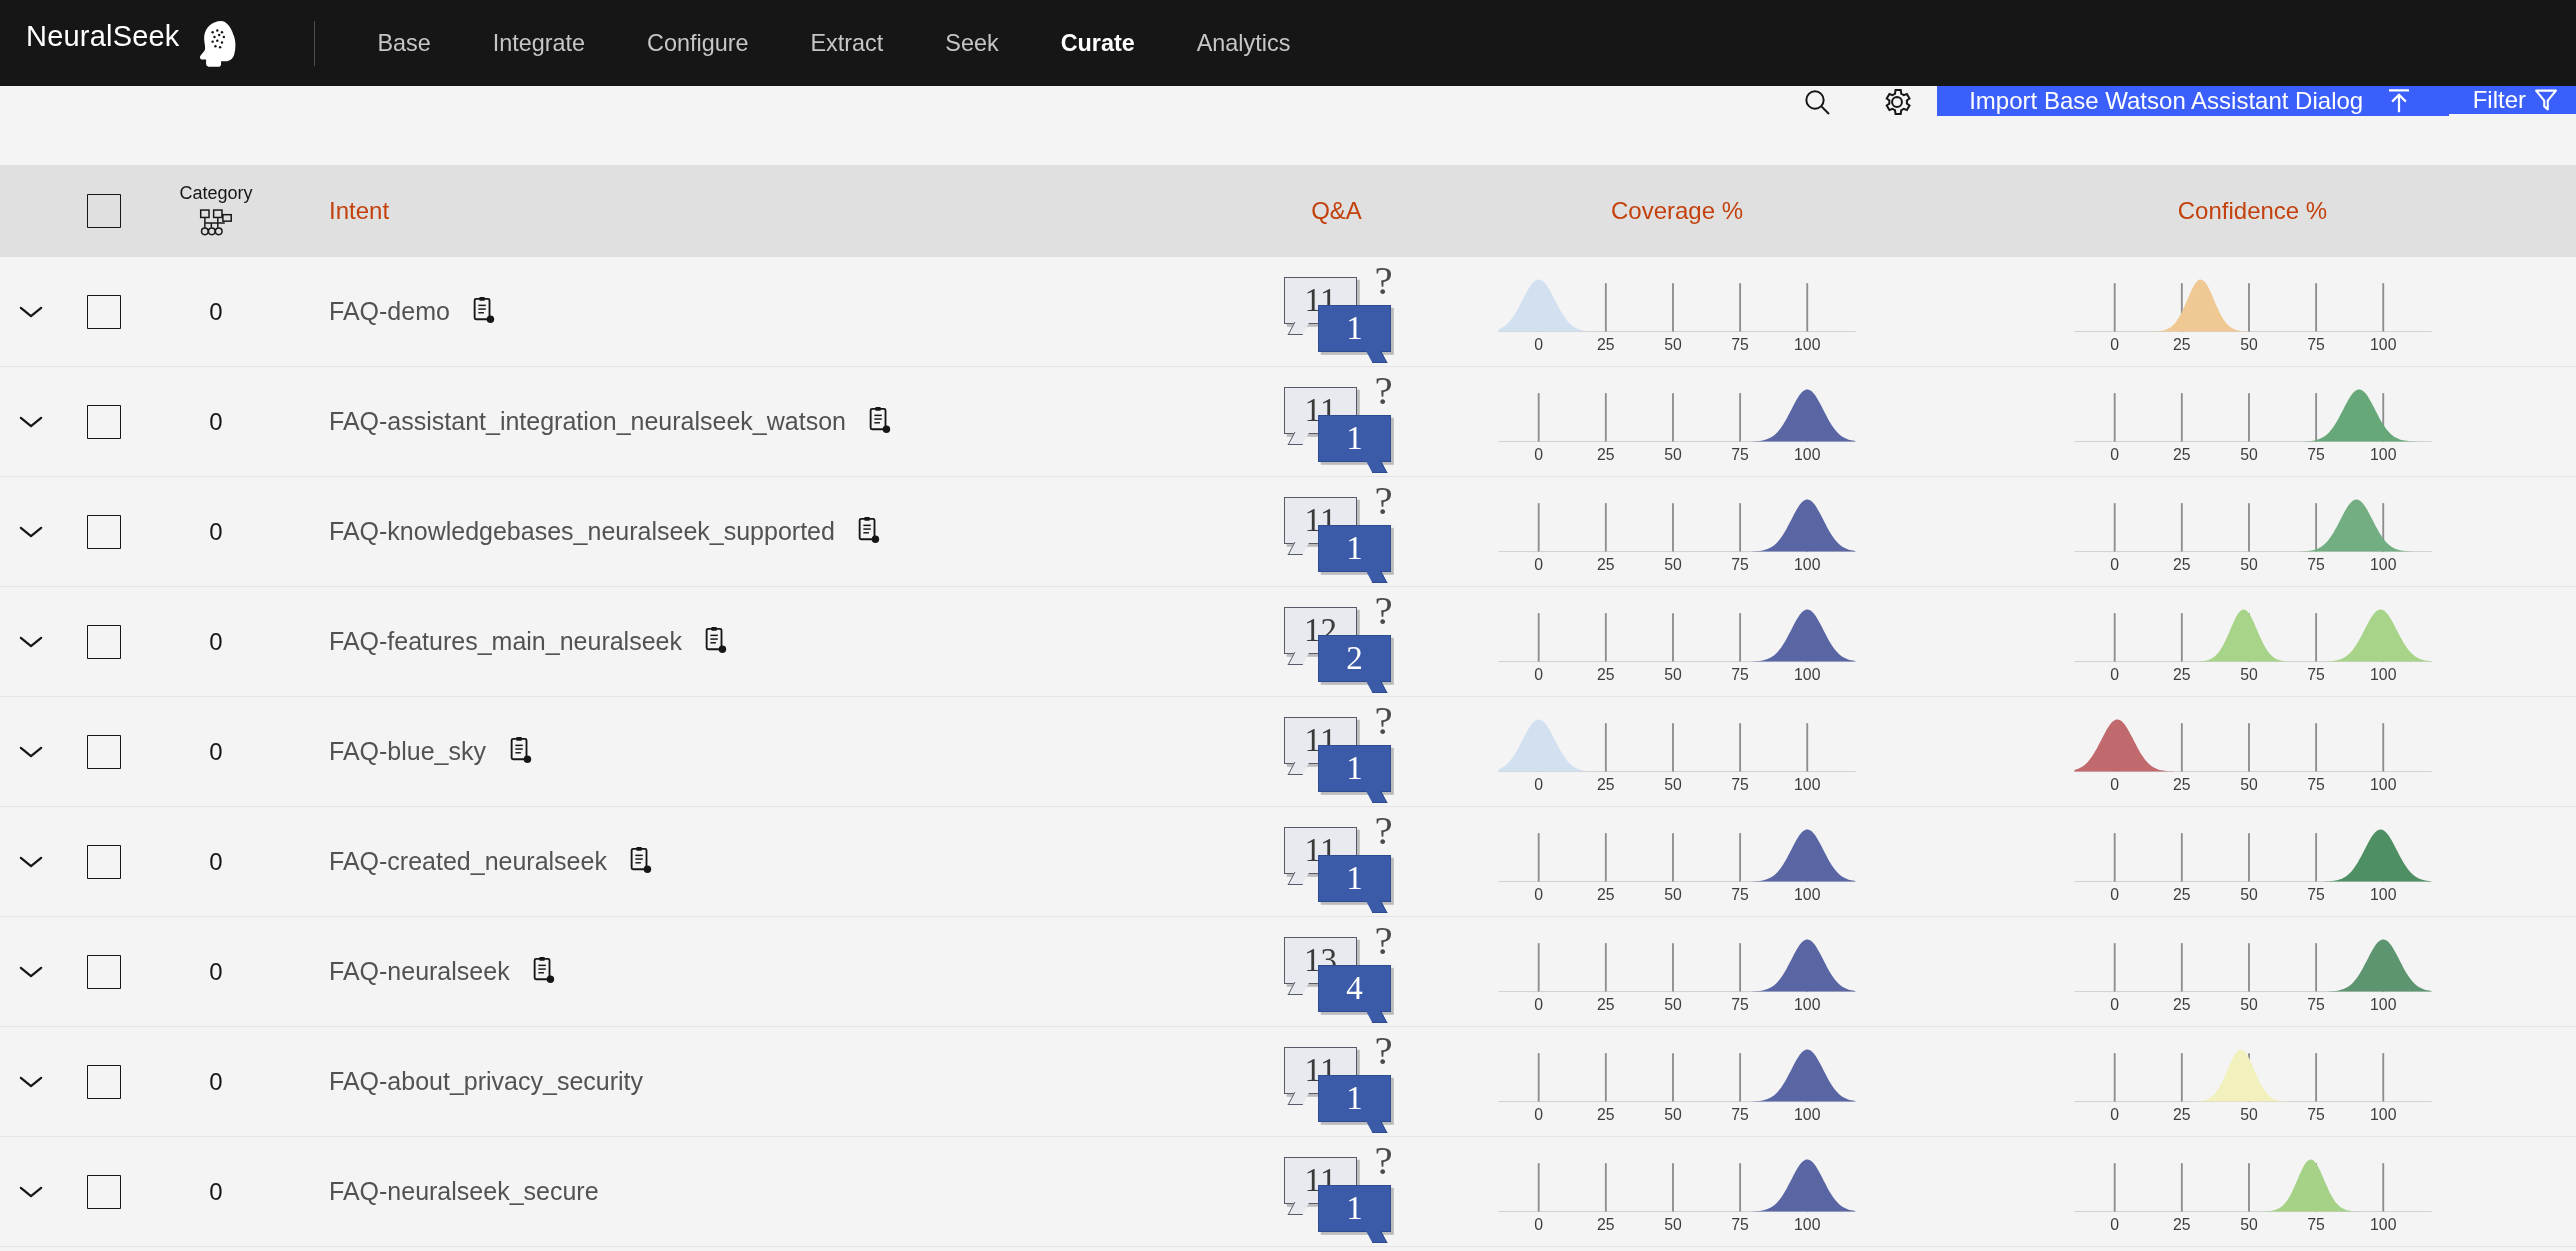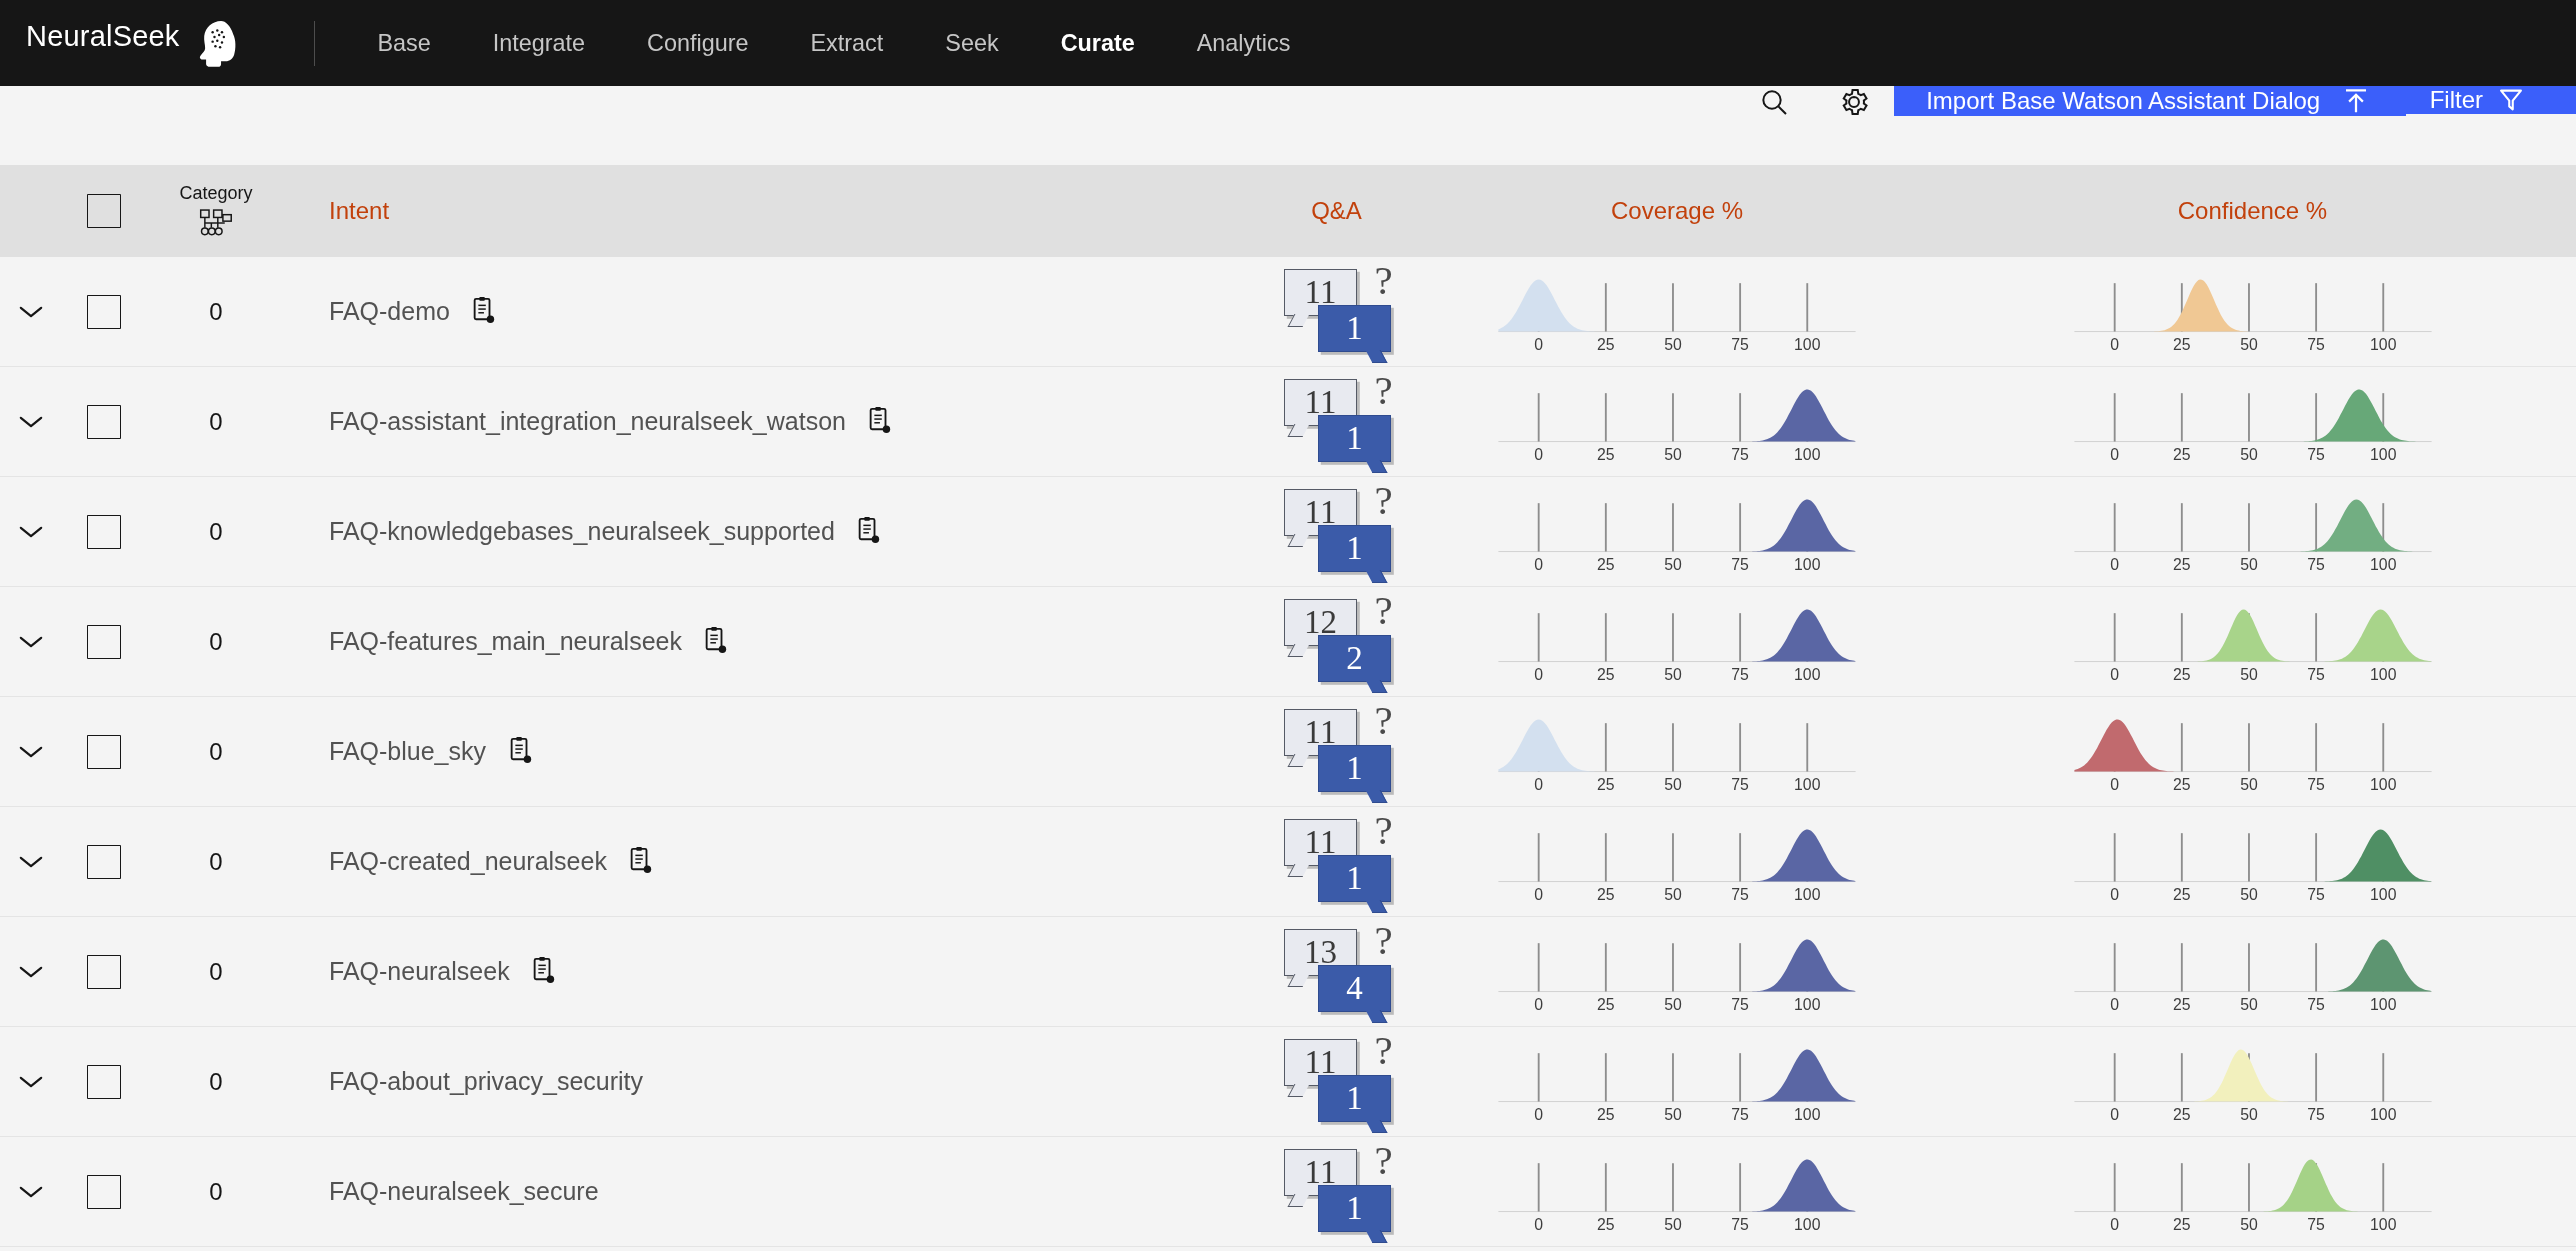--- a/index.html
+++ b/index.html
@@ -32,21 +32,21 @@
     width: 80px; display: flex; align-items: center; justify-content: center;
     cursor: pointer; background: #f4f4f4;
   }
   .import-btn {
     background: #3b5ffa; color: #ffffff; display: flex; align-items: center;
     gap: 20.5px; padding: 0 35px 0 32px; font-size: 24px; cursor: pointer;
     white-space: nowrap;
   }
   .filter-btn {
     background: #3b5ffa; color: #ffffff; display: flex; align-items: center;
-    gap: 14px; padding: 0 51px 0 24px; font-size: 24px; cursor: pointer;
+    gap: 6px; padding: 0 16px 0 24px; font-size: 24px; cursor: pointer;
     white-space: nowrap;
   }
 
   
   .table { width: 100%; }
   .thead {
     height: 92px; background: #e0e0e0; display: flex; align-items: center;
   }
   .row {
     height: 110px; background: #f4f4f4; display: flex; align-items: center;
@@ -73,21 +73,21 @@
   .cat-val { font-size: 24px; color: #161616; }
   .intent-name { font-size: 25px; color: #525252; white-space: nowrap; }
 
   
   .qa-badge { position: relative; width: 105px; height: 92px; }
   .bub {
     position: absolute; display: flex; align-items: center; justify-content: center;
     font-size: 33px; font-family: "Liberation Serif", serif;
   }
   .bub-light {
-    left: 0; top: 3px; width: 73px; height: 47px;
+    left: 0; top: 11px; width: 73px; height: 47px;
     background: #e8eaf0; border: 1.9px solid #555a66; color: #3a3a3a;
     box-shadow: 2.8px 2.8px 0 rgba(80,80,80,.35);
   }
   .bub-light::after {
     content: ""; position: absolute; left: 5.6px; bottom: -12px;
     border-left: 1.9px solid #555a66; border-bottom: 1.9px solid #555a66;
     width: 14px; height: 12px; background: #e8eaf0;
     transform: skewX(-28deg);
   }
   .bub-blue {

